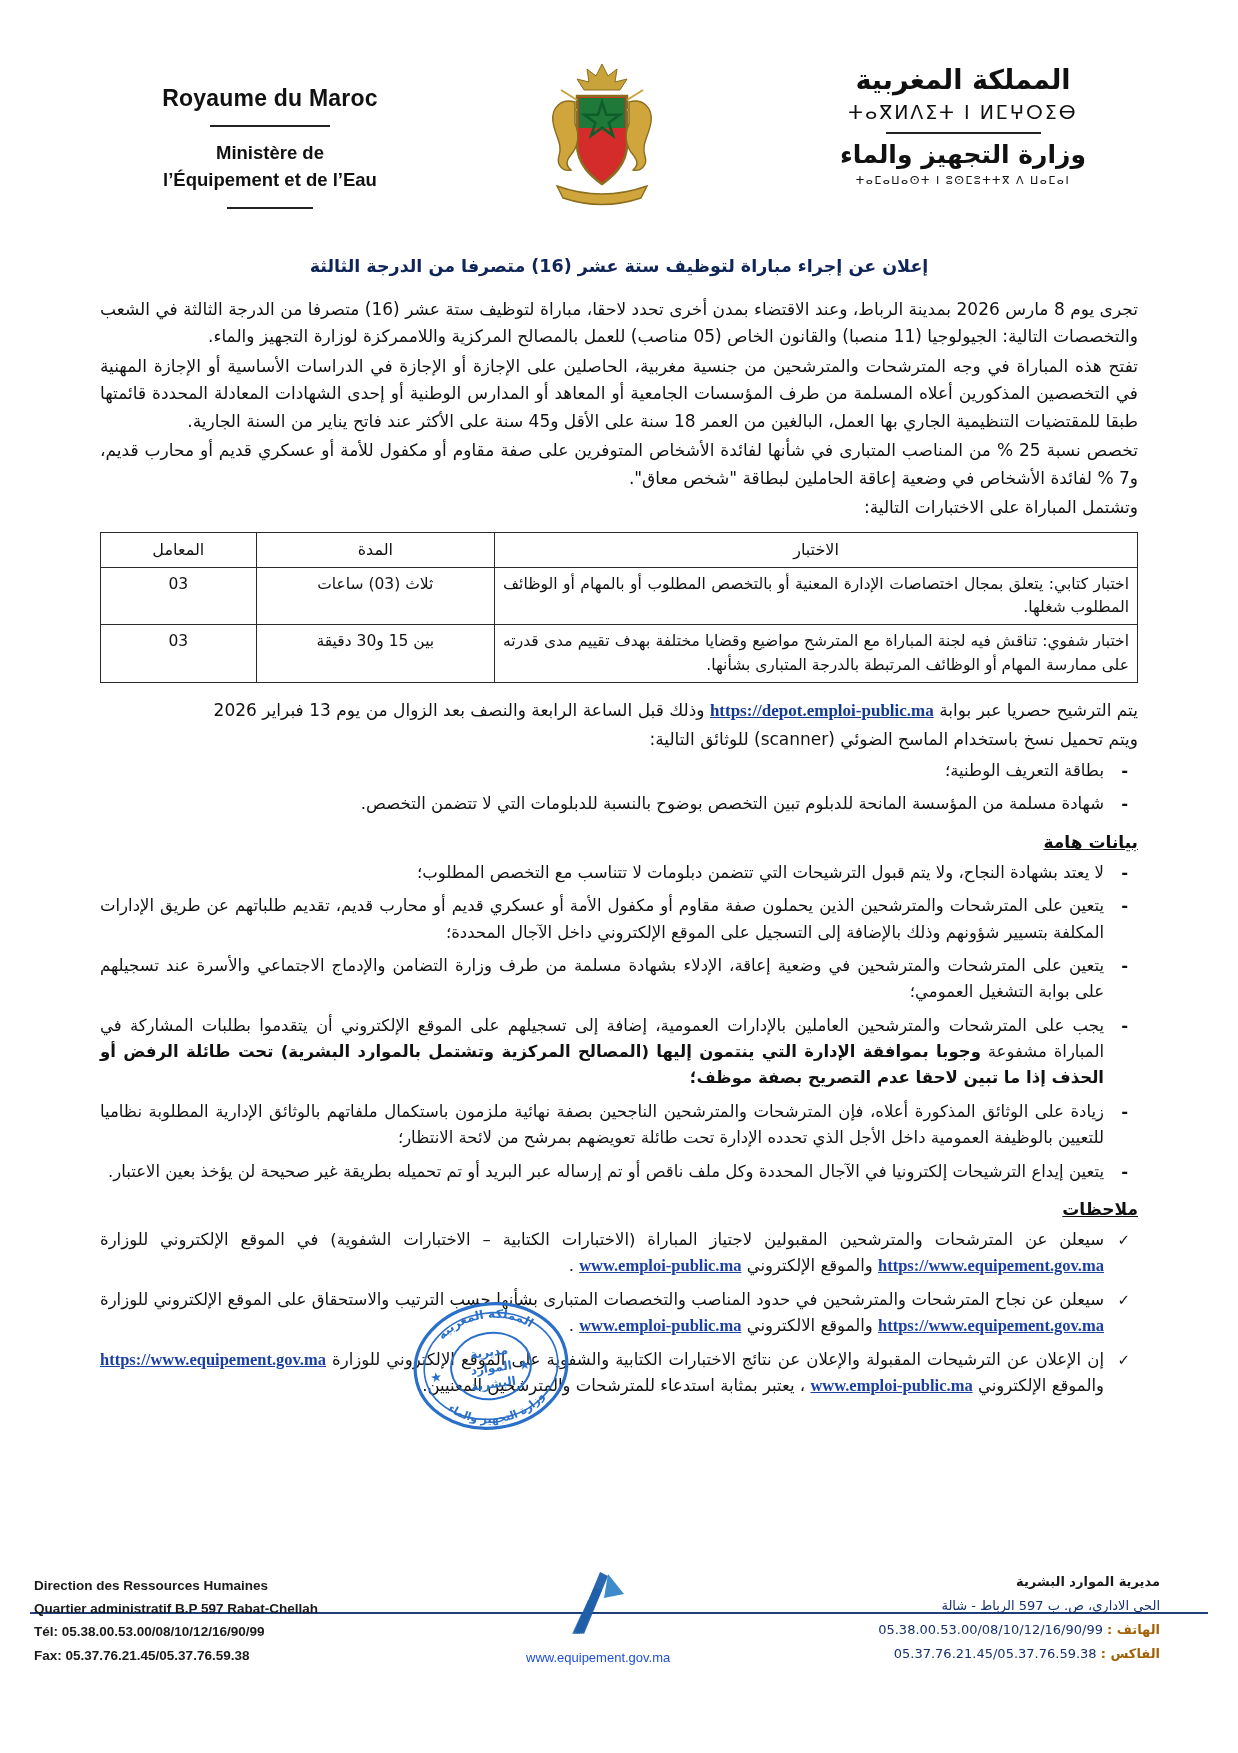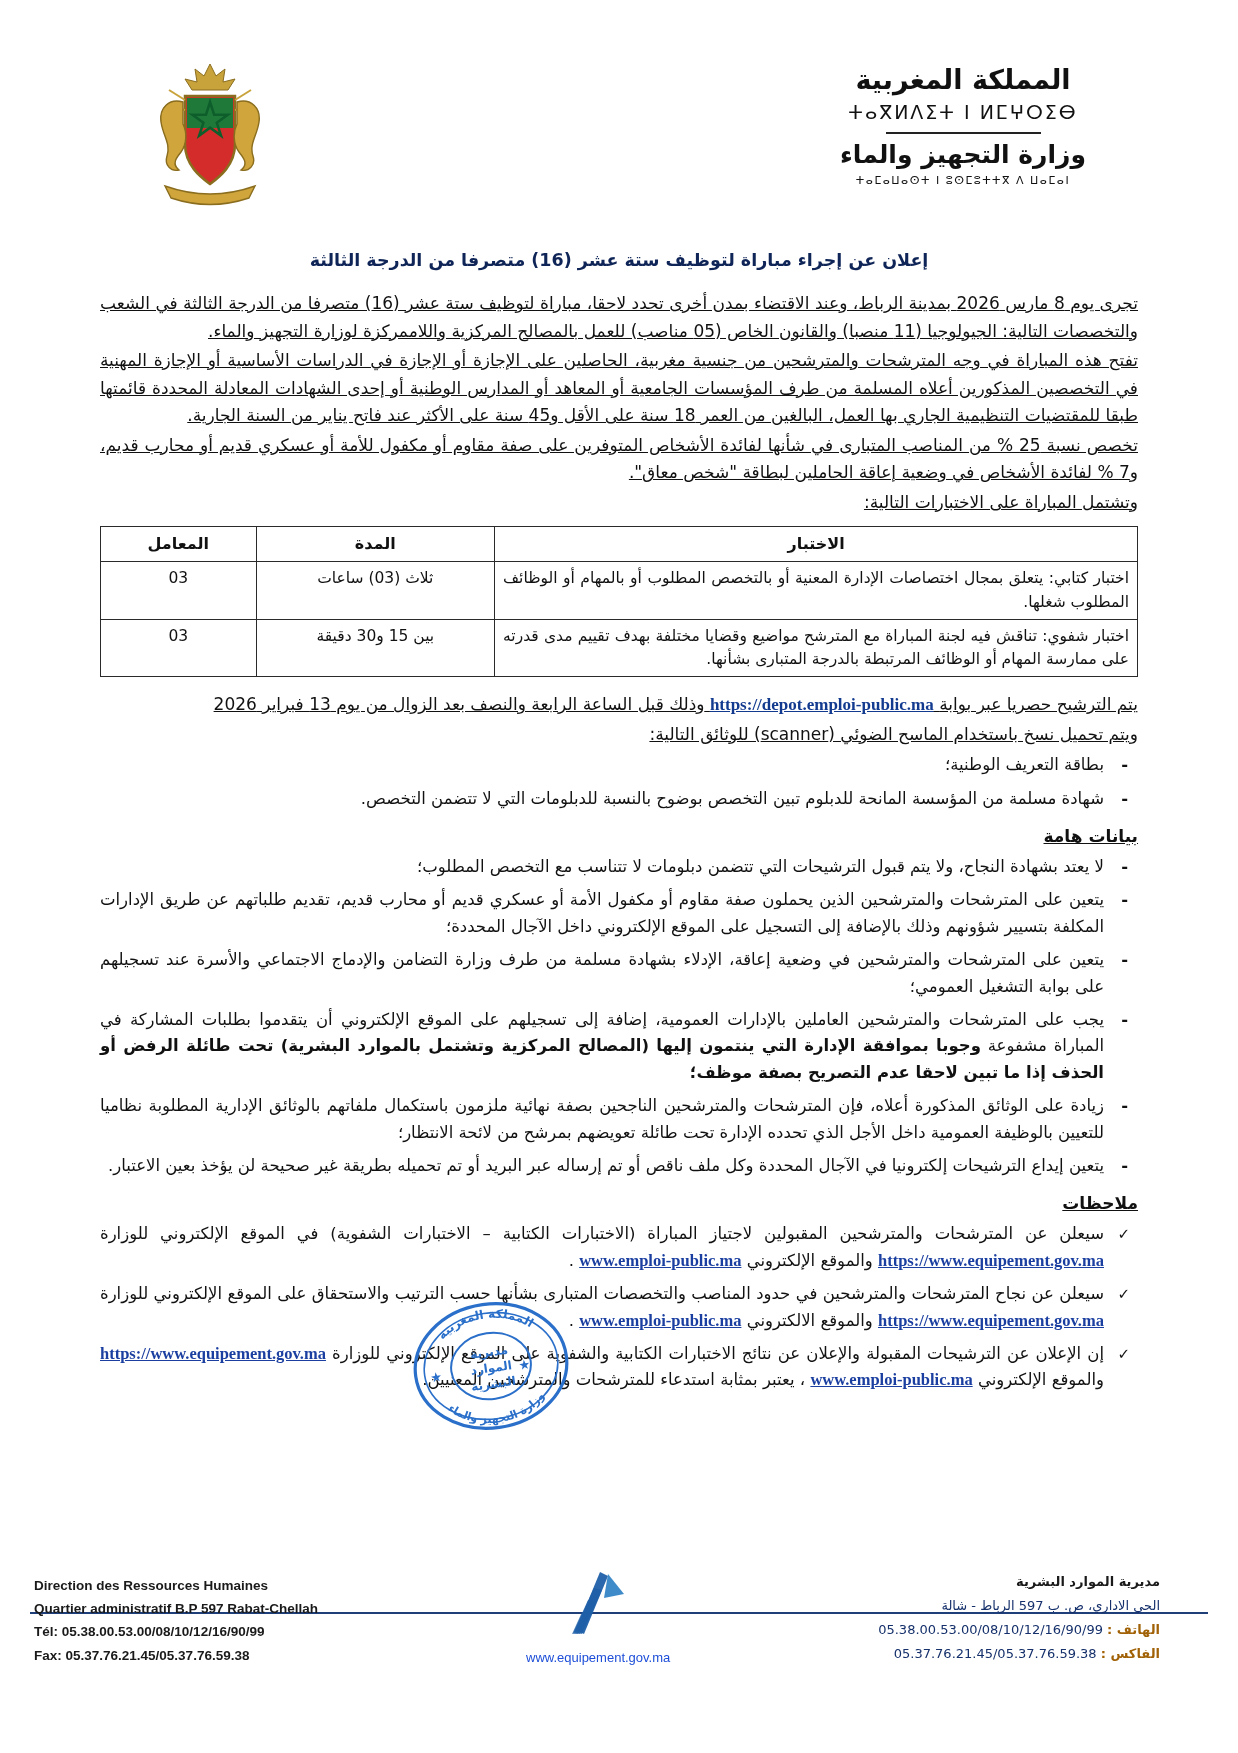--- a/index.html
+++ b/index.html
@@ -64,40 +64,39 @@
     color:#0f2557;
     margin:34px 0 20px;
     font-family:"DejaVu Sans", sans-serif;
   }
   p.para {
     font-size:17px;
     line-height:1.62;
     margin:0 0 2px;
     text-align:justify;
     font-family:"DejaVu Sans", sans-serif;
-    text-decoration:underline;
   }
   .lead-in { margin-top:12px; text-align:left; direction:rtl; }
 
   
   table.exam {
     width:100%;
     border-collapse:collapse;
     margin:10px 0 14px;
     direction:rtl;
     font-family:"DejaVu Sans", sans-serif;
   }
   table.exam th, table.exam td {
     border:1.3px solid #2a2a2a;
     padding:5px 8px;
     font-size:15.5px;
     line-height:1.5;
     vertical-align:top;
   }
-  table.exam th { font-weight:bold; text-align:center; font-size:16px; }
+  table.exam th { font-weight:normal; text-align:center; font-size:16px; }
   table.exam td.desc { text-align:justify; }
   table.exam td.dur, table.exam td.coef { text-align:center; }
   col.c-test { width:62%; }
   col.c-dur  { width:23%; }
   col.c-coef { width:15%; }
 
   
   h2.sec {
     font-size:17px;
     font-weight:bold;
@@ -196,20 +195,26 @@
   .foot-ar .fa-sub { color:#15306b; }
   .foot-ar .lbl { font-weight:bold; color:#a16207; }
 </style>
 </head>
 <body>
 
 <div class="page">
 
   <div class="header">
 
+    <div class="hdr-fr">
+      <div class="l1">Royaume du Maroc</div>
+      <div class="rule"></div>
+      <div class="l2">Ministère de<br>l’Équipement et de l’Eau</div>
+      <div class="rule short"></div>
+    </div>
 
     <div class="hdr-emblem">
       <svg width="150" height="160" viewBox="0 0 150 160" aria-hidden="true">
 
         <path d="M75 8 l6 12 9-7 -2 13 12 -3 -7 11 h-36 l-7-11 12 3 -2-13 9 7z" fill="#c8a23a" stroke="#8a6d1e" stroke-width="1"></path>
 
         <path d="M50 40 h50 v48 c0 22 -17 34 -25 40 -8 -6 -25 -18 -25 -40z" fill="#d42b2b" stroke="#8a6d1e" stroke-width="2.5"></path>
         <path d="M52 42 h46 v30 h-46z" fill="#1f7a3a"></path>
         <path d="M75 46 l4.2 12.8 13.5 0 -10.9 8 4.2 12.8 -10.9-7.9 -10.9 7.9 4.2-12.8 -10.9-8 13.5 0z" fill="none" stroke="#0e5e2c" stroke-width="2.6"></path>
 

